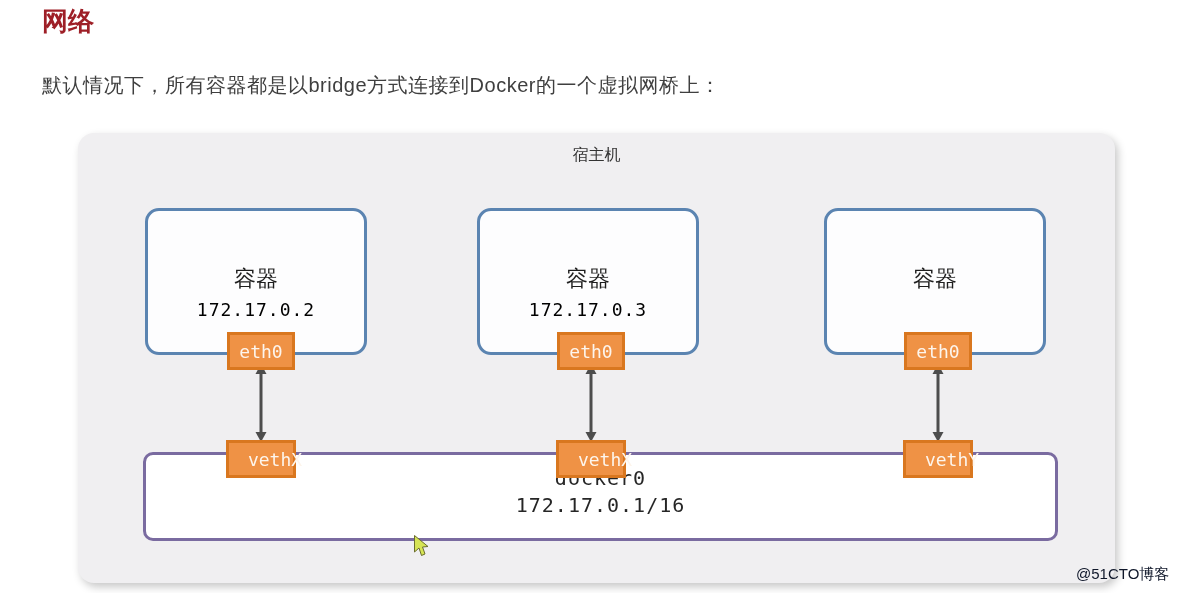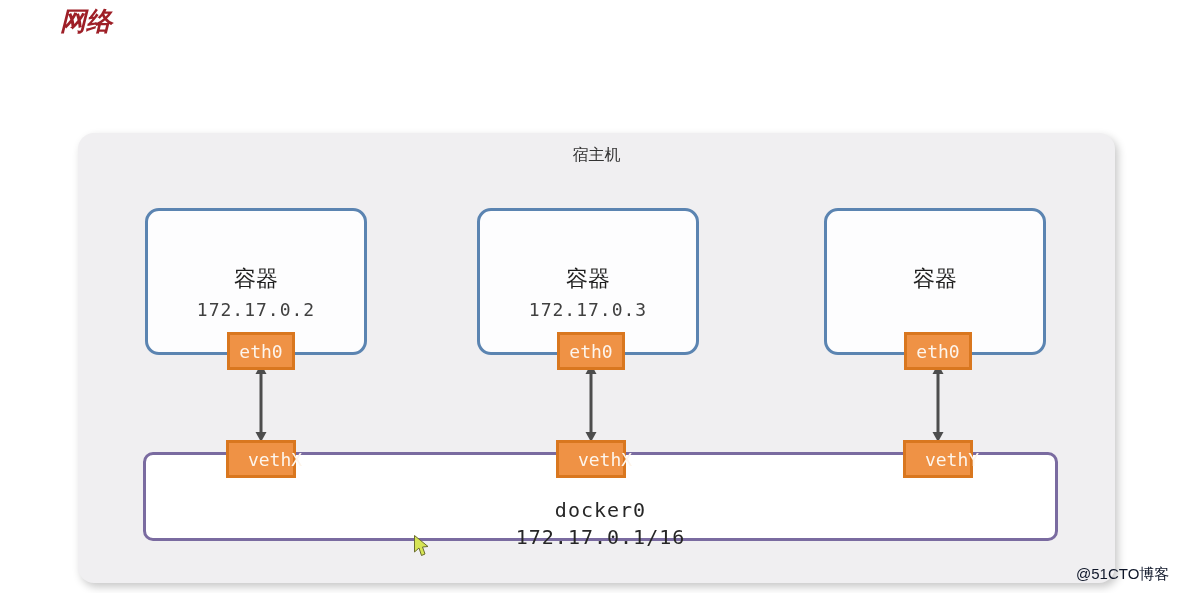--- a/index.html
+++ b/index.html
@@ -2,22 +2,22 @@
 <html style="--heading-red: #9e1f27; --tag-orange: #ef9245; --tag-orange-border: #d9771f; --container-blue-border: #5b84b1; --bridge-purple-border: #7a6ba0; --host-gray-bg: #f0eff1; --arrow-gray: #4d4d4d;"><head>
 <meta charset="utf-8">
 <style>
   * { margin:0; padding:0; box-sizing:border-box; }
   body { background:#ffffff; }
   .page {
     position:relative; width:1184px; height:593px; overflow:hidden;
     background:#ffffff; font-family:"Liberation Sans", sans-serif;
   }
   .heading {
-    position:absolute; left:60px; top:4px;
-    font-size:26px; font-weight:bold; color:var(--heading-red, #9e1f27);font-style:italic;
+    position:absolute; left:42px; top:4px;
+    font-size:26px; font-weight:bold; color:var(--heading-red, #9e1f27);
   }
   .intro {
     position:absolute; left:42px; top:72px;
     font-size:20px; color:#3f3f3f; letter-spacing:0.5px;
   }
   .host {
     position:absolute; left:78px; top:133px; width:1037px; height:450px;
     background:var(--host-gray-bg, #f0eff1); border-radius:16px;
     box-shadow:3px 4px 8px rgba(0,0,0,0.22);
   }
@@ -27,58 +27,59 @@
   }
   .container-box {
     position:absolute; top:75px; width:222px; height:147px;
     background:#fdfdfe; border:3px solid var(--container-blue-border, #5b84b1);
     border-radius:14px; text-align:center;
   }
   .c1 { left:67px; } .c2 { left:399px; } .c3 { left:746px; }
   .container-label { margin-top:53px; font-size:22px; color:#1e1e1e; }
   .container-ip {
     margin-top:5px; font-family:"DejaVu Sans Mono", monospace;
-    font-size:18px; color:#404040; letter-spacing:1px;
+    font-size:18px; color:#000000; letter-spacing:1px;
   }
   .tag {
     position:absolute; width:68px; height:38px; z-index:5;
     background:var(--tag-orange, #ef9245);
     border:3px solid var(--tag-orange-border, #d9771f);
     color:#fdf5ec; font-family:"DejaVu Sans Mono", monospace; font-size:18px;
     display:flex; align-items:center; justify-content:center;
   }
   .eth { top:199px; }
   .veth { top:307px; width:70px;padding-left:28px; }
   .eth.p1 { left:149px; } .eth.p2 { left:479px; } .eth.p3 { left:826px; }
   .veth.p1 { left:148px; } .veth.p2 { left:478px; } .veth.p3 { left:825px; }
   .varrow { position:absolute; top:231px; width:14px; height:78px; z-index:2; }
   .varrow.p1 { left:176px; } .varrow.p2 { left:506px; } .varrow.p3 { left:853px; }
   .varrow line { stroke:var(--arrow-gray, #4d4d4d); stroke-width:3; }
   .varrow polygon { fill:var(--arrow-gray, #4d4d4d); }
   .bridge {
     position:absolute; left:65px; top:319px; width:915px; height:89px; z-index:1;
     background:#ffffff; border:3px solid var(--bridge-purple-border, #7a6ba0);
-    border-radius:10px; text-align:center; padding-top:42px;
+    border-radius:10px; text-align:center; padding-top:10px;
   }
   .bridge-name, .bridge-cidr {
     font-family:"DejaVu Sans Mono", monospace; font-size:20px;
     color:#262626; line-height:27px; letter-spacing:1px;
   }
   .watermark {
     position:absolute; left:1076px; top:565px;
     font-size:15px; color:#0f172a;
   }
   .cursor { position:absolute; left:413px; top:535px; z-index:9; }
 </style>
 </head>
 <body>
 
 <div class="page">
 
   <div class="heading">网络</div>
+  <div class="intro">默认情况下，所有容器都是以bridge方式连接到Docker的一个虚拟网桥上：</div>
 
   <div class="host">
     <div class="host-label">宿主机</div>
 
     <div class="container-box c1">
       <div class="container-label">容器</div>
       <div class="container-ip">172.17.0.2</div>
     </div>
     <div class="container-box c2">
       <div class="container-label">容器</div>

